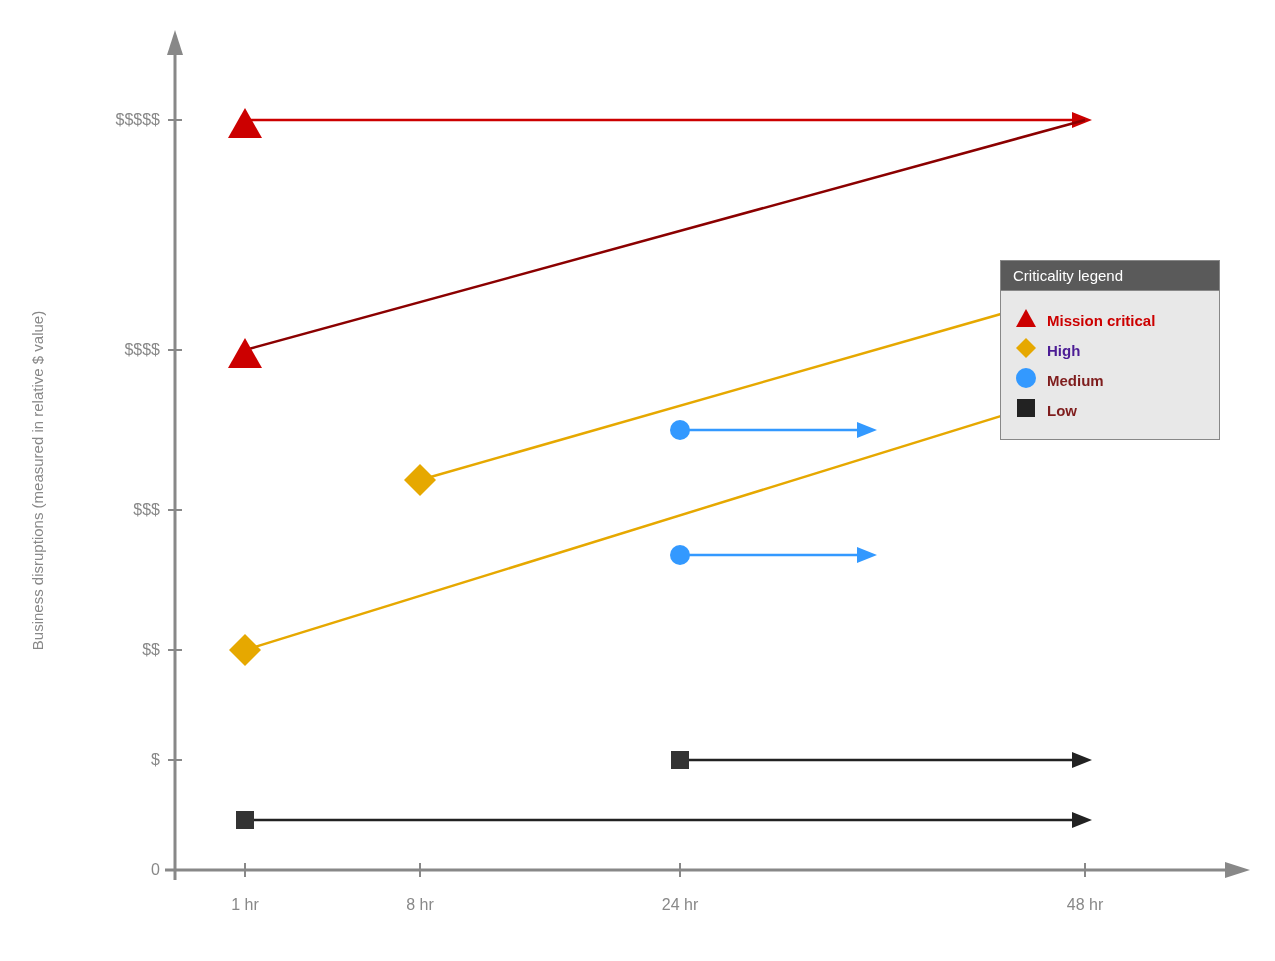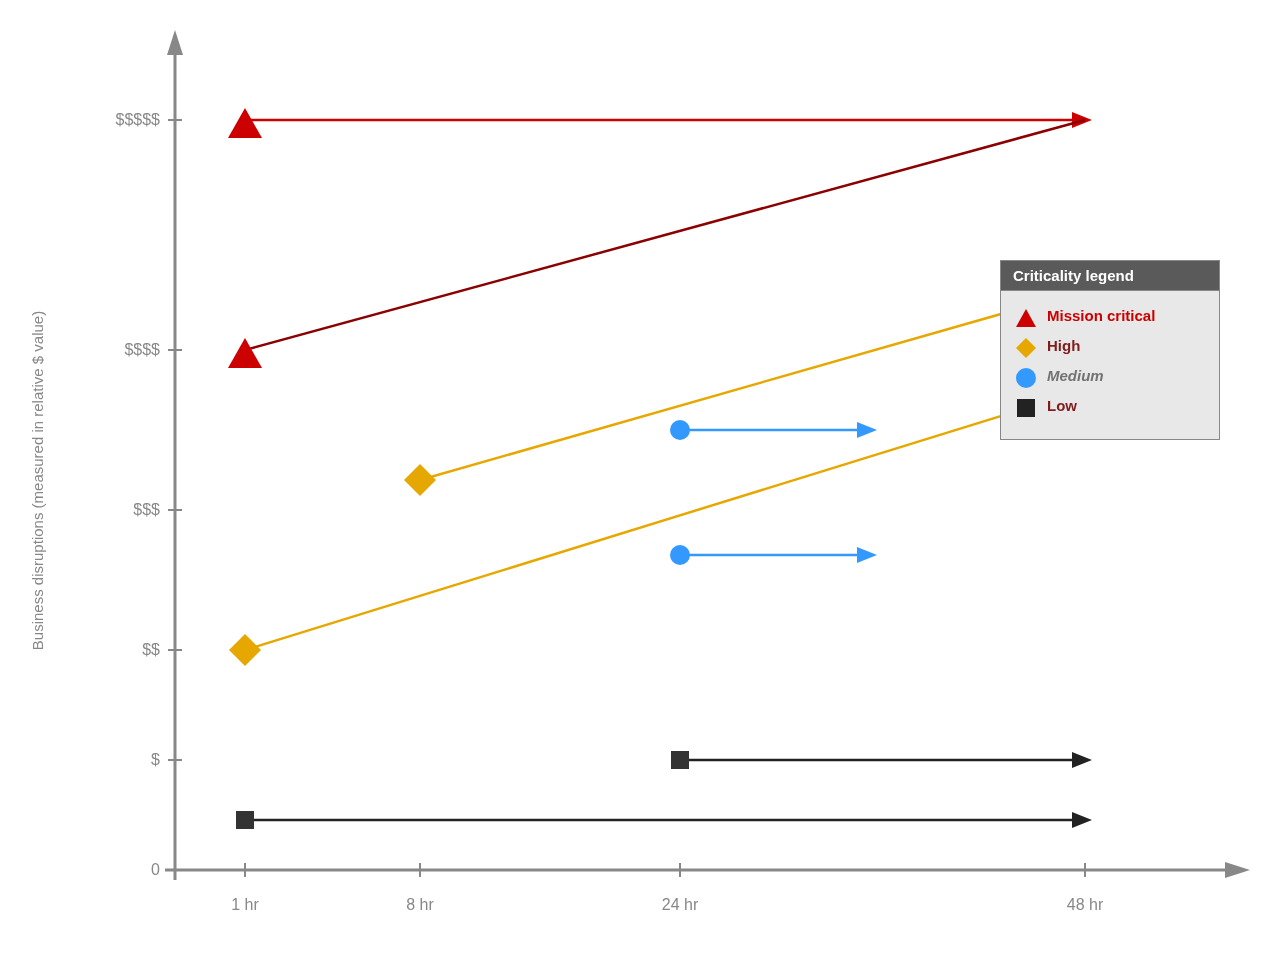--- a/index.html
+++ b/index.html
@@ -28,49 +28,49 @@
       right: 55px;
       width: 220px;
       background: #5a5a5a;
       border: 1px solid #888;
       padding: 0;
     }
     .legend-title {
       background: #5a5a5a;
       color: #ffffff;
       font-size: 15px;
-      font-weight: 700;
+      font-weight: 400;
       padding: 6px 12px;
       border-bottom: 1px solid #888;
     }
     .legend-body {
       background: #e8e8e8;
       padding: 8px 14px 12px 14px;
     }
     .legend-item {
       display: flex;
-      align-items: flex-start;
+      align-items: flex-end;
       margin: 8px 0;
       gap: 10px;
     }
     .legend-icon {
       width: 22px;
       height: 22px;
       display: flex;
       align-items: center;
       justify-content: center;
       flex-shrink: 0;
     }
     .legend-label {
       font-size: 15px;
       font-weight: 600;
     }
     .label-mission { color: #cc0000; }
-    .label-high { color: #7f1d1d; }
-    .label-medium { color: #737373; font-style: italic; }
+    .label-high { color: #4c1d95; }
+    .label-medium { color: #7f1d1d; }
     .label-low { color: #7f1d1d; }
   </style>
 </head>
 <body>
 
 <div class="chart-container">
 
   <svg id="main-chart" viewBox="0 0 1275 961">
 
     <line x1="175" y1="40" x2="175" y2="880" stroke="#888888" stroke-width="3"></line>

